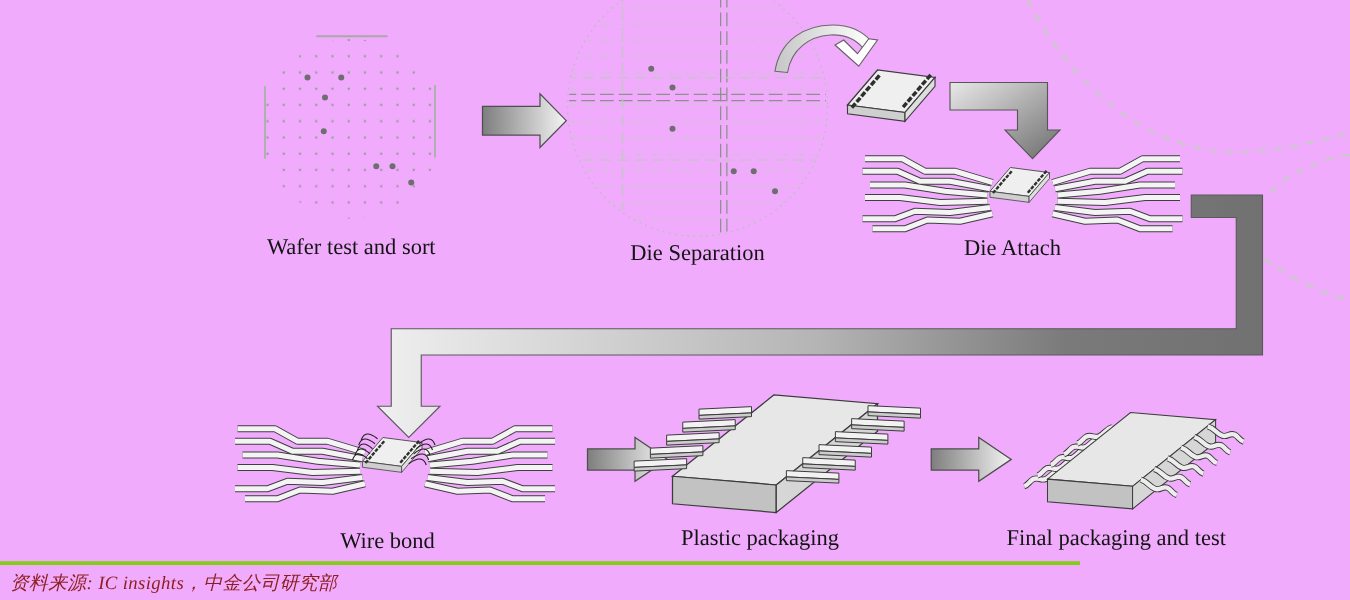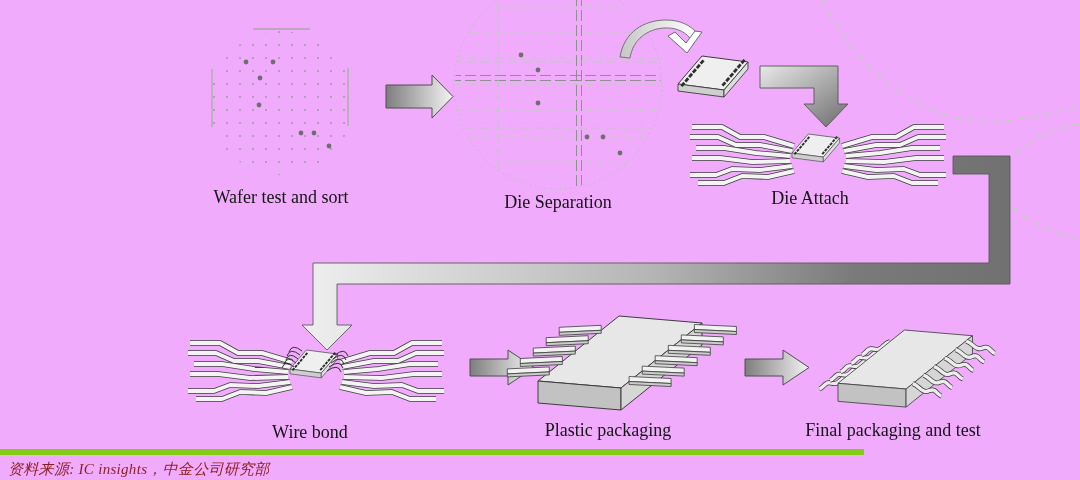--- a/index.html
+++ b/index.html
@@ -1,20 +1,20 @@
 <!DOCTYPE html>
 <html><head>
 <meta charset="utf-8">
 <style>
   html,body{margin:0;padding:0;background:#fff;}
   .canvas{position:relative;width:1080px;height:480px;background:#f0abfc;overflow:hidden;
           font-family:"Liberation Serif",serif;padding-left:35px;}
   .canvas svg{position:absolute;left:0;top:0;}
   .stage-label{font-family:"Liberation Serif",serif;font-size:18px;fill:#141414;}
-  .footer{position:absolute;left:0;top:449px;width:864px;border-top:6px solid #84cc16;}
+  .footer{position:absolute;left:0;top:449px;width:864px;border-top:3px solid #84cc16;}
   .footer .src{display:inline-block;padding:5px 0 0 8px;font-family:"Liberation Serif",serif;
                font-style:italic;font-size:15px;color:#8b1e1e;letter-spacing:.3px;}
 </style>
 </head>
 <body>
 
 <div class="canvas">
 
 <svg width="1080" height="480" viewBox="0 0 1080 480">
   <defs>

